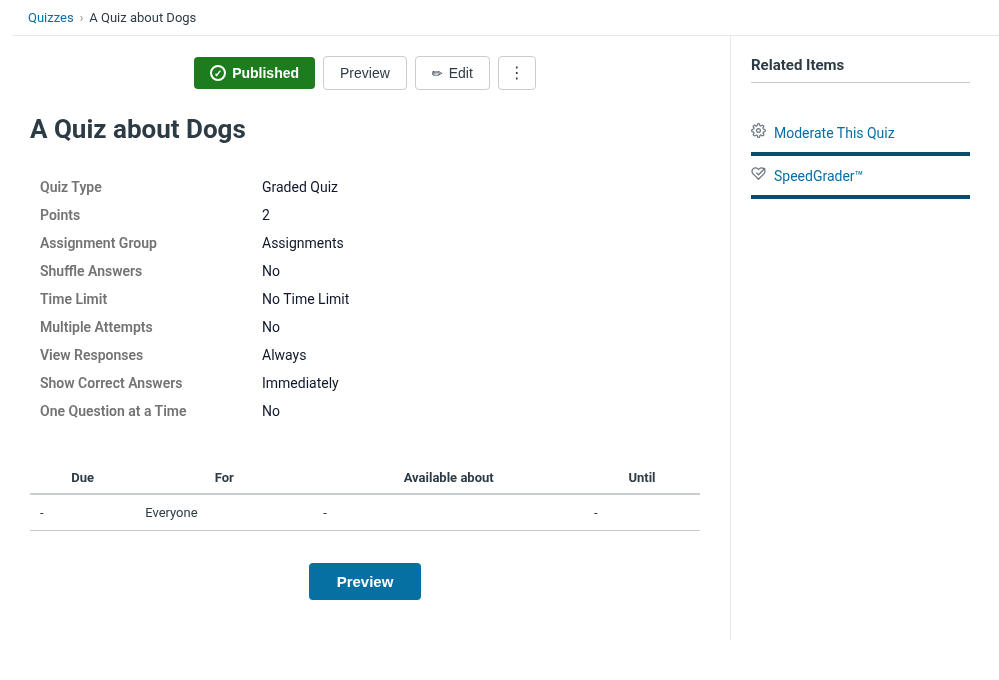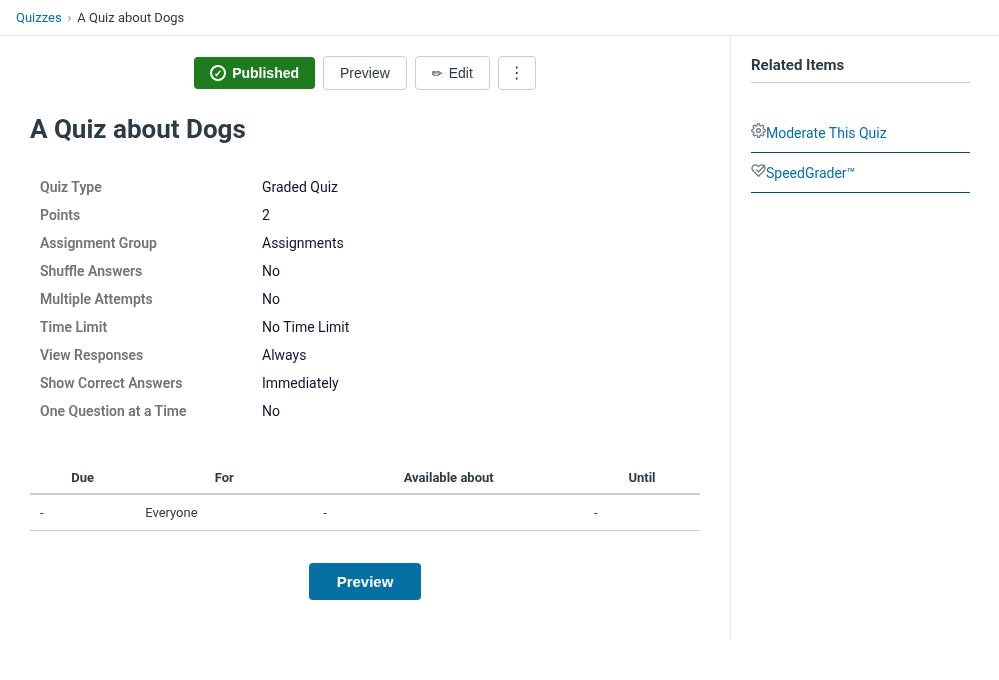--- a/index.html
+++ b/index.html
@@ -14,20 +14,21 @@
 
     
     .breadcrumb {
       display: flex;
       align-items: center;
       gap: 6px;
       padding: 10px 16px;
       font-size: 13px;
       color: #0770a3;
       border-bottom: 1px solid #e8e8e8;
+      margin-left: 12px;
     }
     .breadcrumb a {
       color: #0770a3;
       text-decoration: none;
     }
     .breadcrumb-sep { color: #888; font-size: 12px; }
     .breadcrumb-current { color: #2d3b45; }
 
     
     .main-layout {
@@ -175,22 +176,23 @@
       font-size: 15px;
       font-weight: 700;
       color: #2d3b45;
       margin-bottom: 30px;
       padding-bottom: 8px;
       border-bottom: 1px solid #c7cdd1;
     }
     .sidebar-link {
       display: flex;
       align-items: center;
+      gap: 8px;
       padding: 10px 0;
-      border-bottom: 1px solid #0c4a6e;
+      border-bottom: 4px solid #0c4a6e;
       color: #0770a3;
       text-decoration: none;
       font-size: 14px;
       cursor: pointer;
     }
     .sidebar-link .link-icon {
       font-size: 15px;
       color: #6b7780;
     }
   </style>
@@ -238,26 +240,26 @@
     </tr>
           <tr>
       <td class="label-cell">Assignment Group</td>
       <td class="value-cell">Assignments</td>
     </tr>
           <tr>
       <td class="label-cell">Shuffle Answers</td>
       <td class="value-cell">No</td>
     </tr>
           <tr>
+      <td class="label-cell">Time Limit</td>
+      <td class="value-cell">No Time Limit</td>
+    </tr>
+          <tr>
       <td class="label-cell">Multiple Attempts</td>
       <td class="value-cell">No</td>
-    </tr>
-          <tr>
-      <td class="label-cell">Time Limit</td>
-      <td class="value-cell">No Time Limit</td>
     </tr>
           <tr>
       <td class="label-cell">View Responses</td>
       <td class="value-cell">Always</td>
     </tr>
           <tr>
       <td class="label-cell">Show Correct Answers</td>
       <td class="value-cell">Immediately</td>
     </tr>
           <tr>

